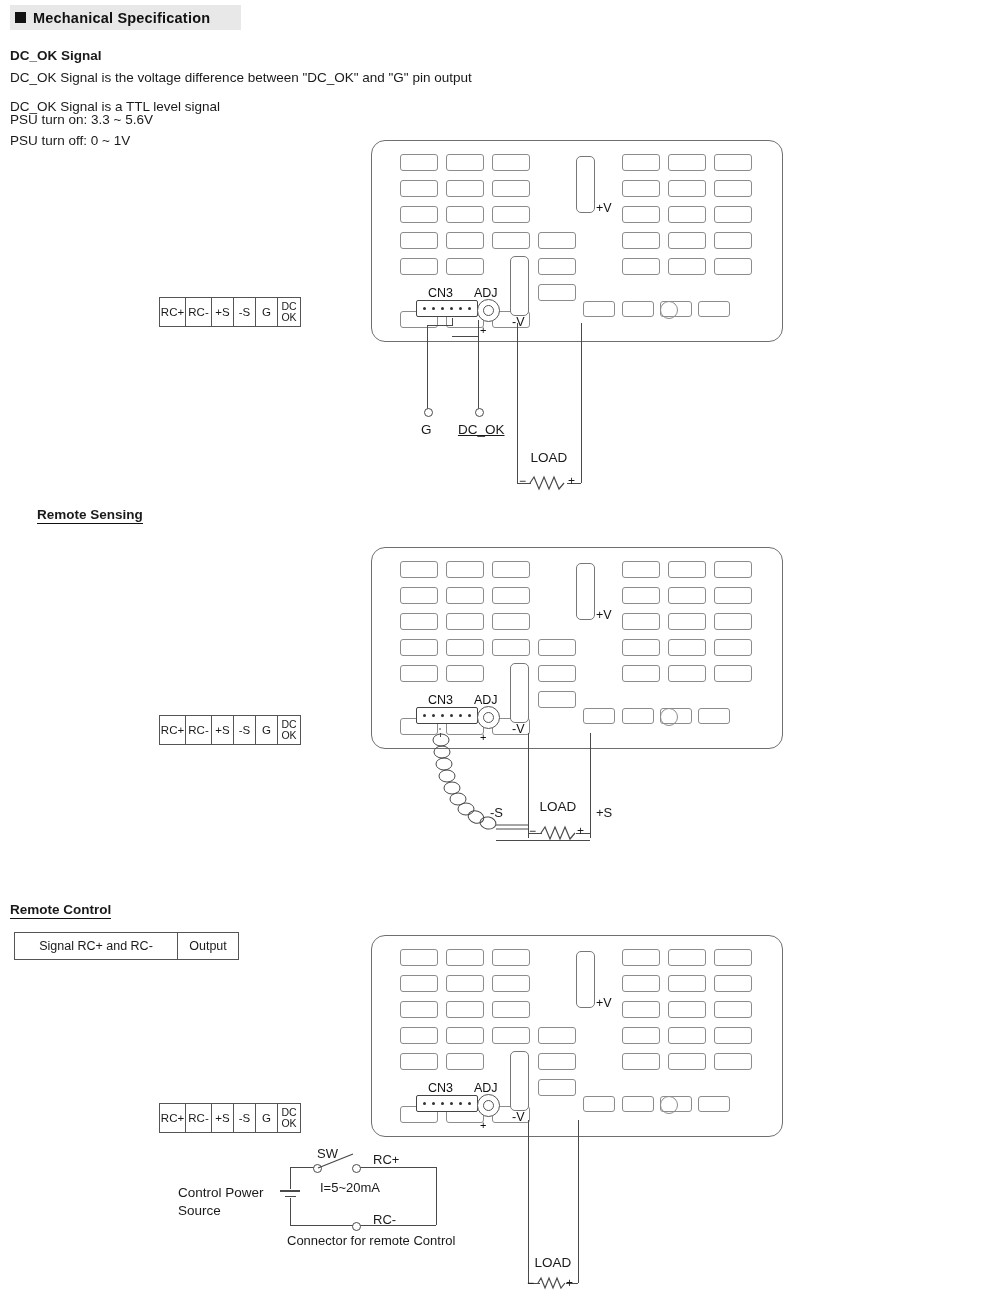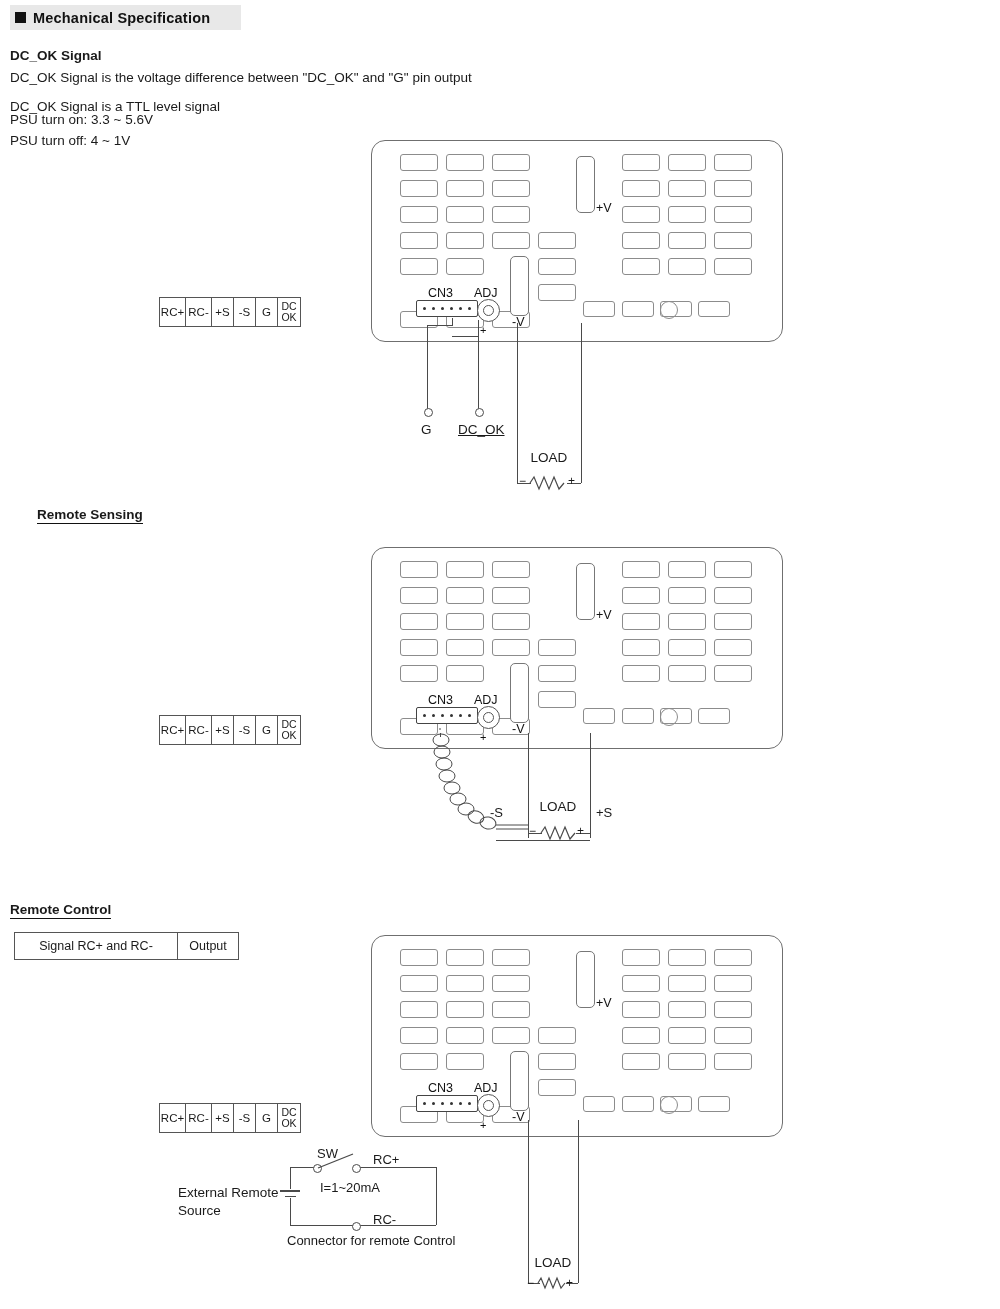--- a/index.html
+++ b/index.html
@@ -99,21 +99,21 @@
 
 <div id="section-header">
   <div class="sq"></div>
   <div class="txt">Mechanical Specification</div>
 </div>
 
 <div class="abs lead-title" style="left:10px;top:48px;">DC_OK Signal</div>
 <div class="abs lead-line" style="left:10px;top:70px;">DC_OK Signal is the voltage difference between "DC_OK" and "G" pin output</div>
 <div class="abs lead-line" style="left:10px;top:91px;margin-top:8px;">DC_OK Signal is a TTL level signal</div>
 <div class="abs lead-line" style="left:10px;top:112px;">PSU turn on: 3.3 ~ 5.6V</div>
-<div class="abs lead-line" style="left:10px;top:133px;">PSU turn off: 4 ~ 1V</div>
+<div class="abs lead-line" style="left:10px;top:133px;">PSU turn off: 0 ~ 1V</div>
 
 <div class="abs term" style="left:159px;top:297px;">
   <div class="w1">RC+</div>
   <div class="w1">RC-</div>
   <div class="w2">+S</div>
   <div class="w2">-S</div>
   <div class="w2">G</div>
   <div class="dc">
     <span>DC</span>
     <span>OK</span>
@@ -425,23 +425,23 @@
 
 <div class="node" style="left:313px;top:1164px;"></div>
 <div class="node" style="left:352px;top:1164px;"></div>
 <svg class="abs" style="left:315px;top:1150px;" width="42" height="22">
   <line x1="3" y1="18" x2="38" y2="4" stroke="#4a4a4a" stroke-width="1.2"></line>
 </svg>
 <div class="node" style="left:352px;top:1222px;"></div>
 
 <div class="abs" style="left:317px;top:1146px;font-size:13px;">SW</div>
 <div class="abs" style="left:373px;top:1152px;font-size:13px;">RC+</div>
-<div class="abs" style="left:320px;top:1180px;font-size:13px;">I=1~20mA</div>
+<div class="abs" style="left:320px;top:1180px;font-size:13px;">I=5~20mA</div>
 <div class="abs" style="left:373px;top:1212px;font-size:13px;">RC-</div>
-<div class="abs" style="left:178px;top:1185px;font-size:13.5px;">External Remote</div>
+<div class="abs" style="left:178px;top:1185px;font-size:13.5px;">Control Power</div>
 <div class="abs" style="left:178px;top:1203px;font-size:13.5px;">Source</div>
 <div class="abs" style="left:287px;top:1233px;font-size:13px;">Connector for remote Control</div>
 
 <div class="wire wv" style="left:528px;top:1120px;height:163px;"></div>
 <div class="wire wv" style="left:578px;top:1120px;height:163px;"></div>
 <div class="wire wh" style="left:528px;top:1283px;width:12px;"></div>
 <div class="wire wh" style="left:566px;top:1283px;width:12px;"></div>
 <div class="abs load-txt" style="left:522px;top:1255px;width:62px;">LOAD</div>
 <div class="abs" style="left:527px;top:1276px;font-size:12px;">−</div>
 <div class="abs" style="left:566px;top:1276px;font-size:12px;">+</div>

